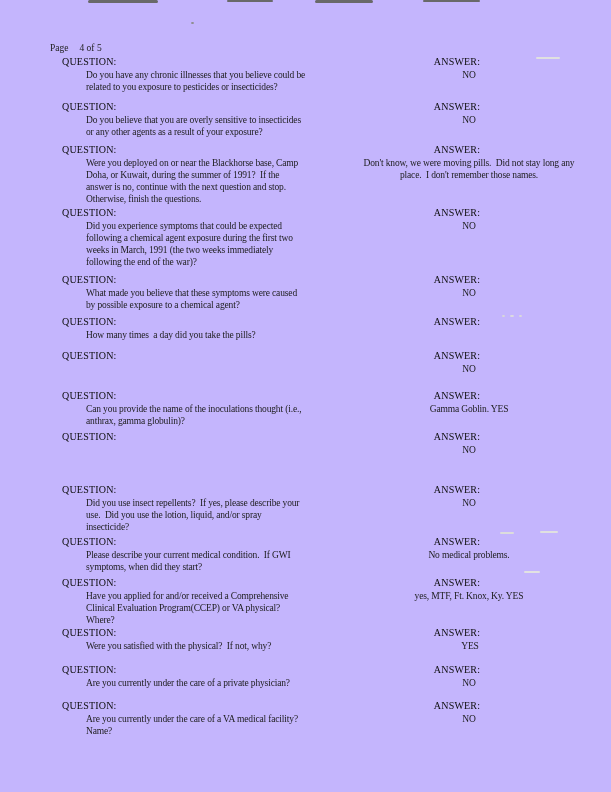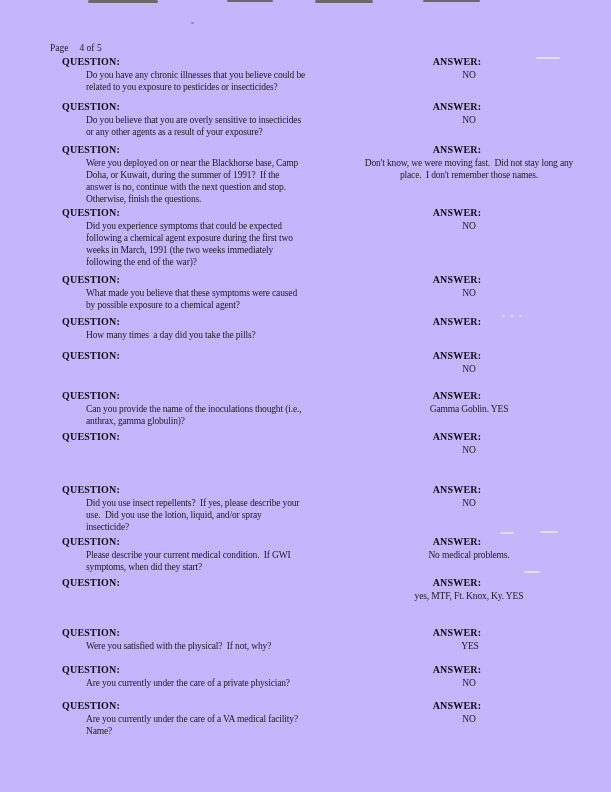--- a/index.html
+++ b/index.html
@@ -48,21 +48,21 @@
 
   .qa {
     position: absolute;
     left: 62px;
     width: 542px;
     display: flex;
   }
   .qcol { flex: 0 0 248px; width: 248px; }
   .acol { flex: 1; text-align: center; }
   .lbl {
-    font-weight: bold;
+    font-weight: normal;
     font-size: 10px;
     letter-spacing: 0.2px;
     height: 13px;
     line-height: 11px;
     color: #0d0d0d;
   }
   .txt {
     font-size: 9.5px;
     line-height: 12px;
     letter-spacing: -0.15px;
@@ -118,21 +118,21 @@
   <section class="qa" style="top:144px">
     <div class="qcol">
       <div class="lbl">QUESTION:</div>
       <div class="txt">Were you deployed on or near the Blackhorse base, Camp
 Doha, or Kuwait, during the summer of 1991?  If the
 answer is no, continue with the next question and stop.
 Otherwise, finish the questions.</div>
     </div>
     <div class="acol">
       <div class="lbl">ANSWER:</div>
-      <div class="txt">Don't know, we were moving fast.  Did not stay long any
+      <div class="txt">Don't know, we were moving pills.  Did not stay long any
 place.  I don't remember those names.</div>
     </div>
   </section>
 
   <section class="qa" style="top:207px">
     <div class="qcol">
       <div class="lbl">QUESTION:</div>
       <div class="txt">Did you experience symptoms that could be expected
 following a chemical agent exposure during the first two
 weeks in March, 1991 (the two weeks immediately
@@ -219,20 +219,23 @@
     </div>
     <div class="acol">
       <div class="lbl">ANSWER:</div>
       <div class="txt">No medical problems.</div>
     </div>
   </section>
 
   <section class="qa" style="top:577px">
     <div class="qcol">
       <div class="lbl">QUESTION:</div>
+      <div class="txt">Have you applied for and/or received a Comprehensive
+Clinical Evaluation Program(CCEP) or VA physical?
+Where?</div>
     </div>
     <div class="acol">
       <div class="lbl">ANSWER:</div>
       <div class="txt">yes, MTF, Ft. Knox, Ky. YES</div>
     </div>
   </section>
 
   <section class="qa" style="top:627px">
     <div class="qcol">
       <div class="lbl">QUESTION:</div>

